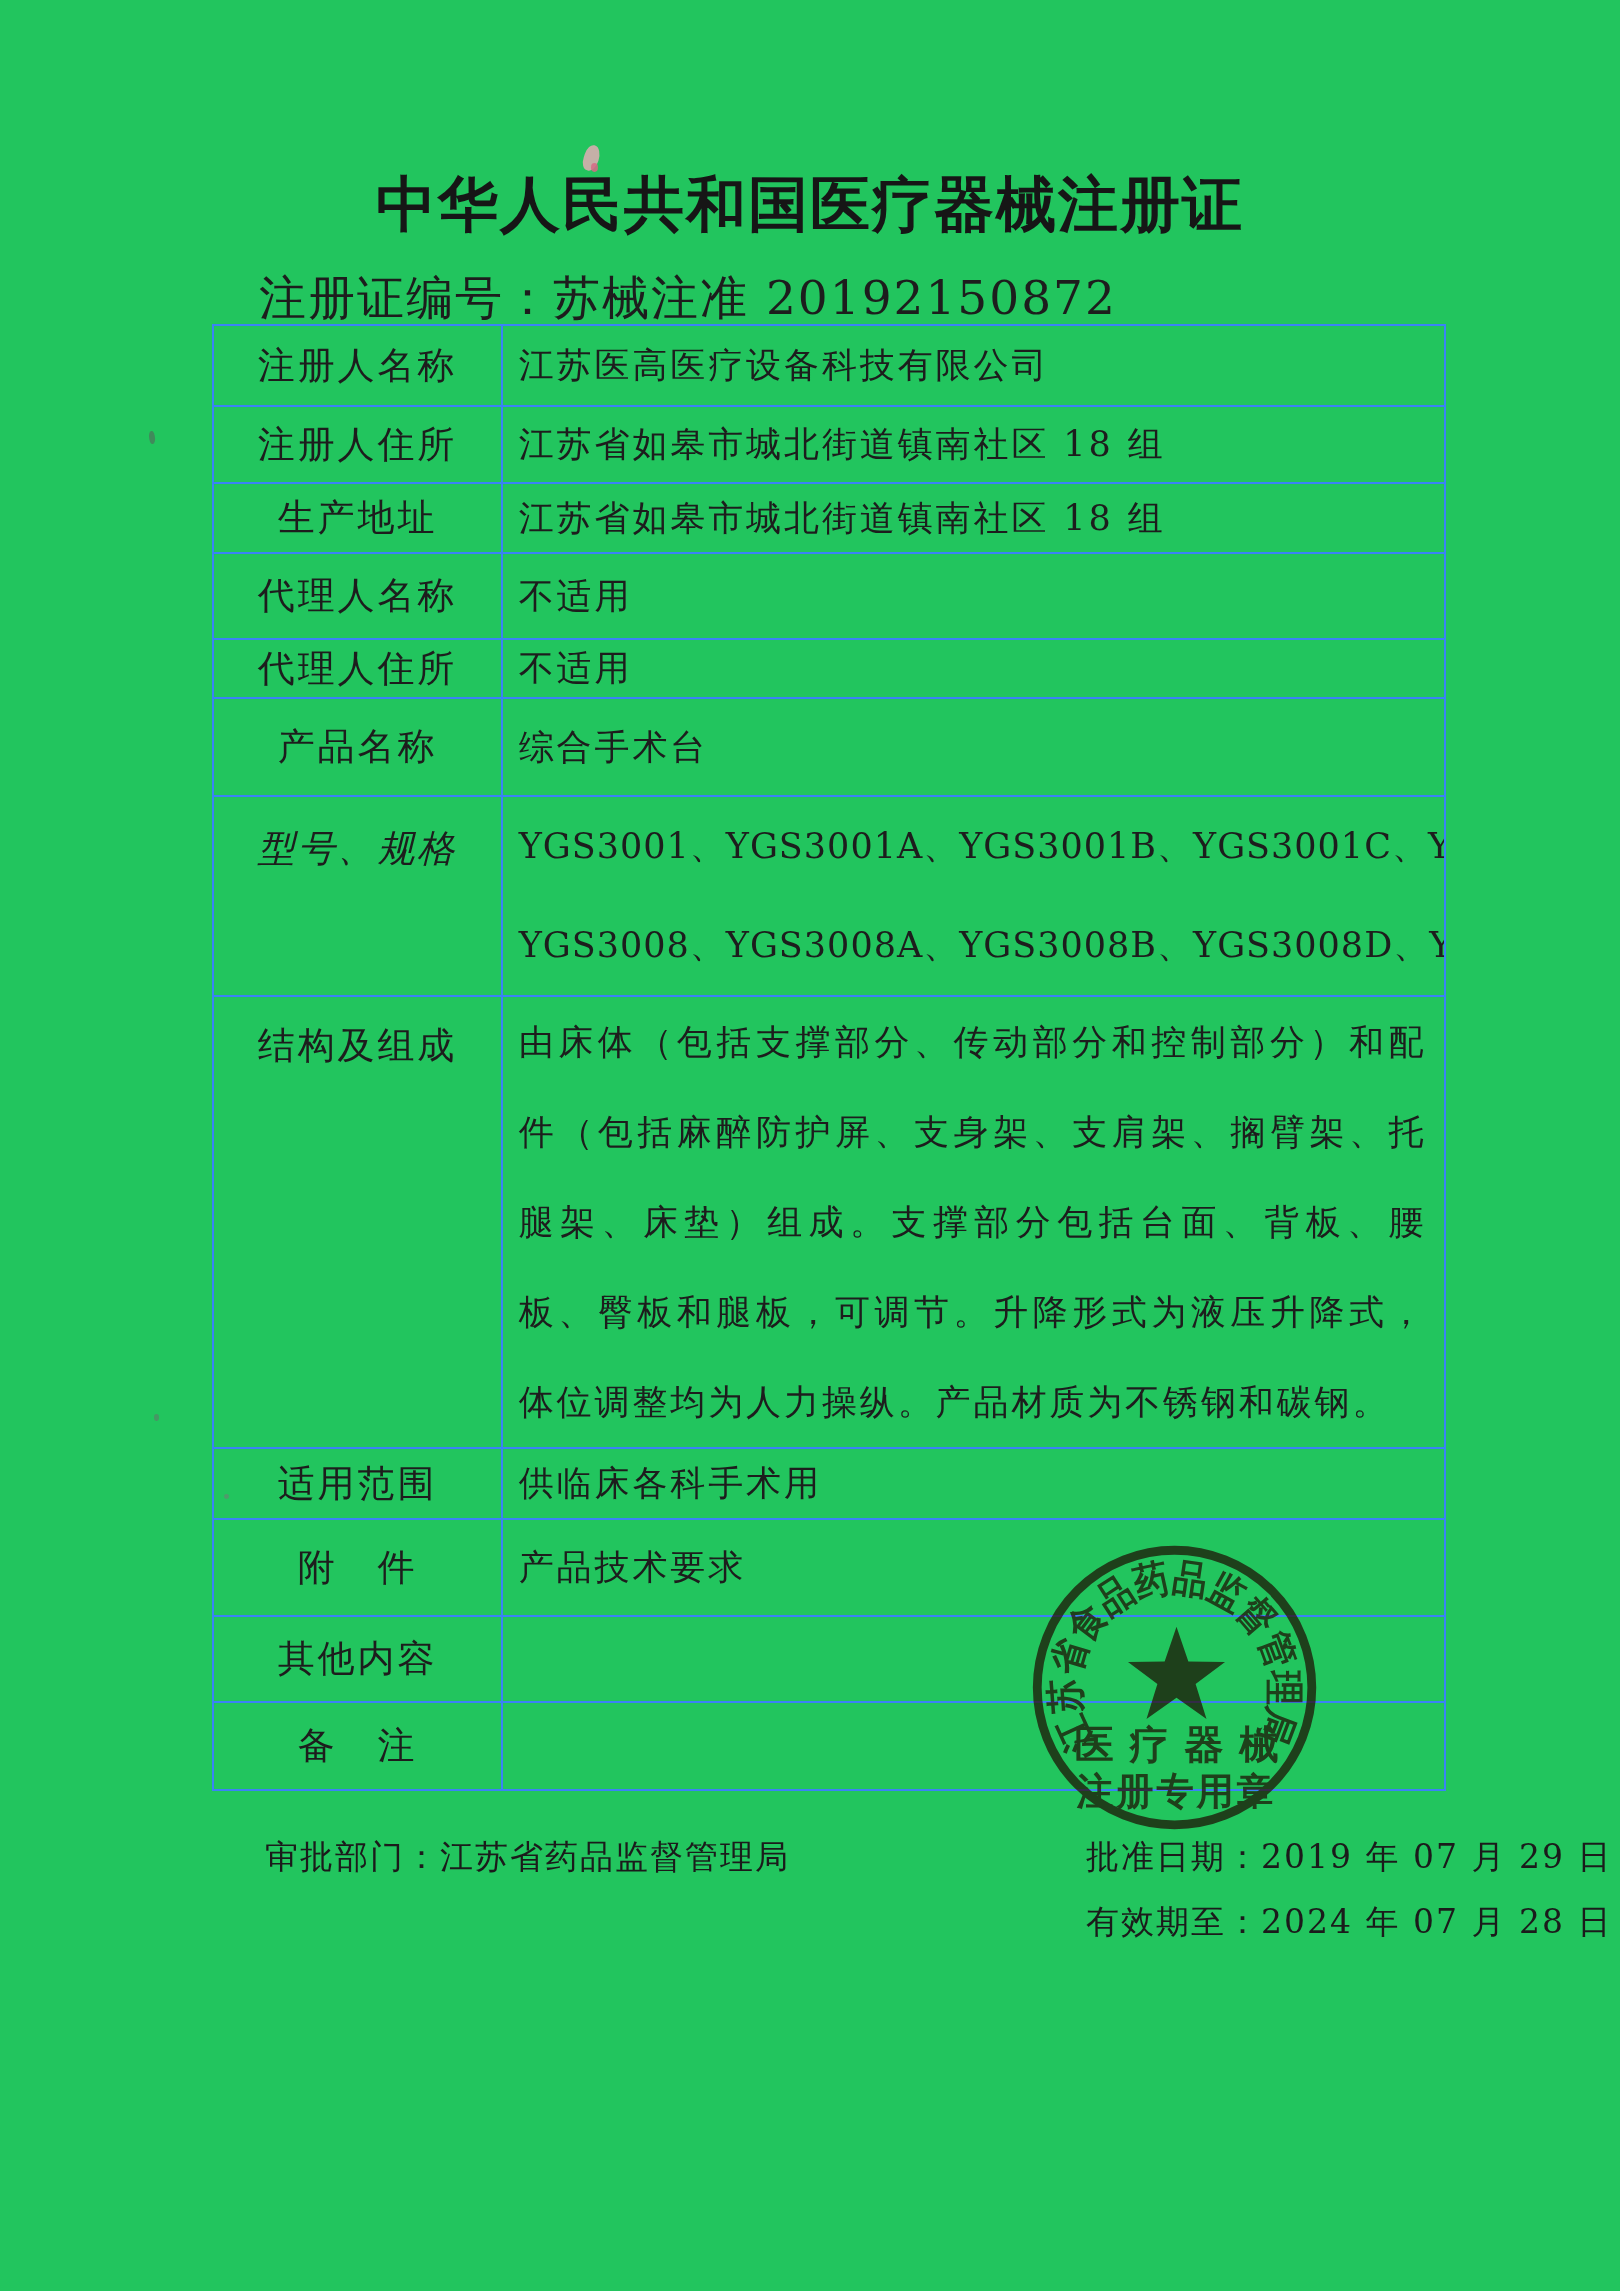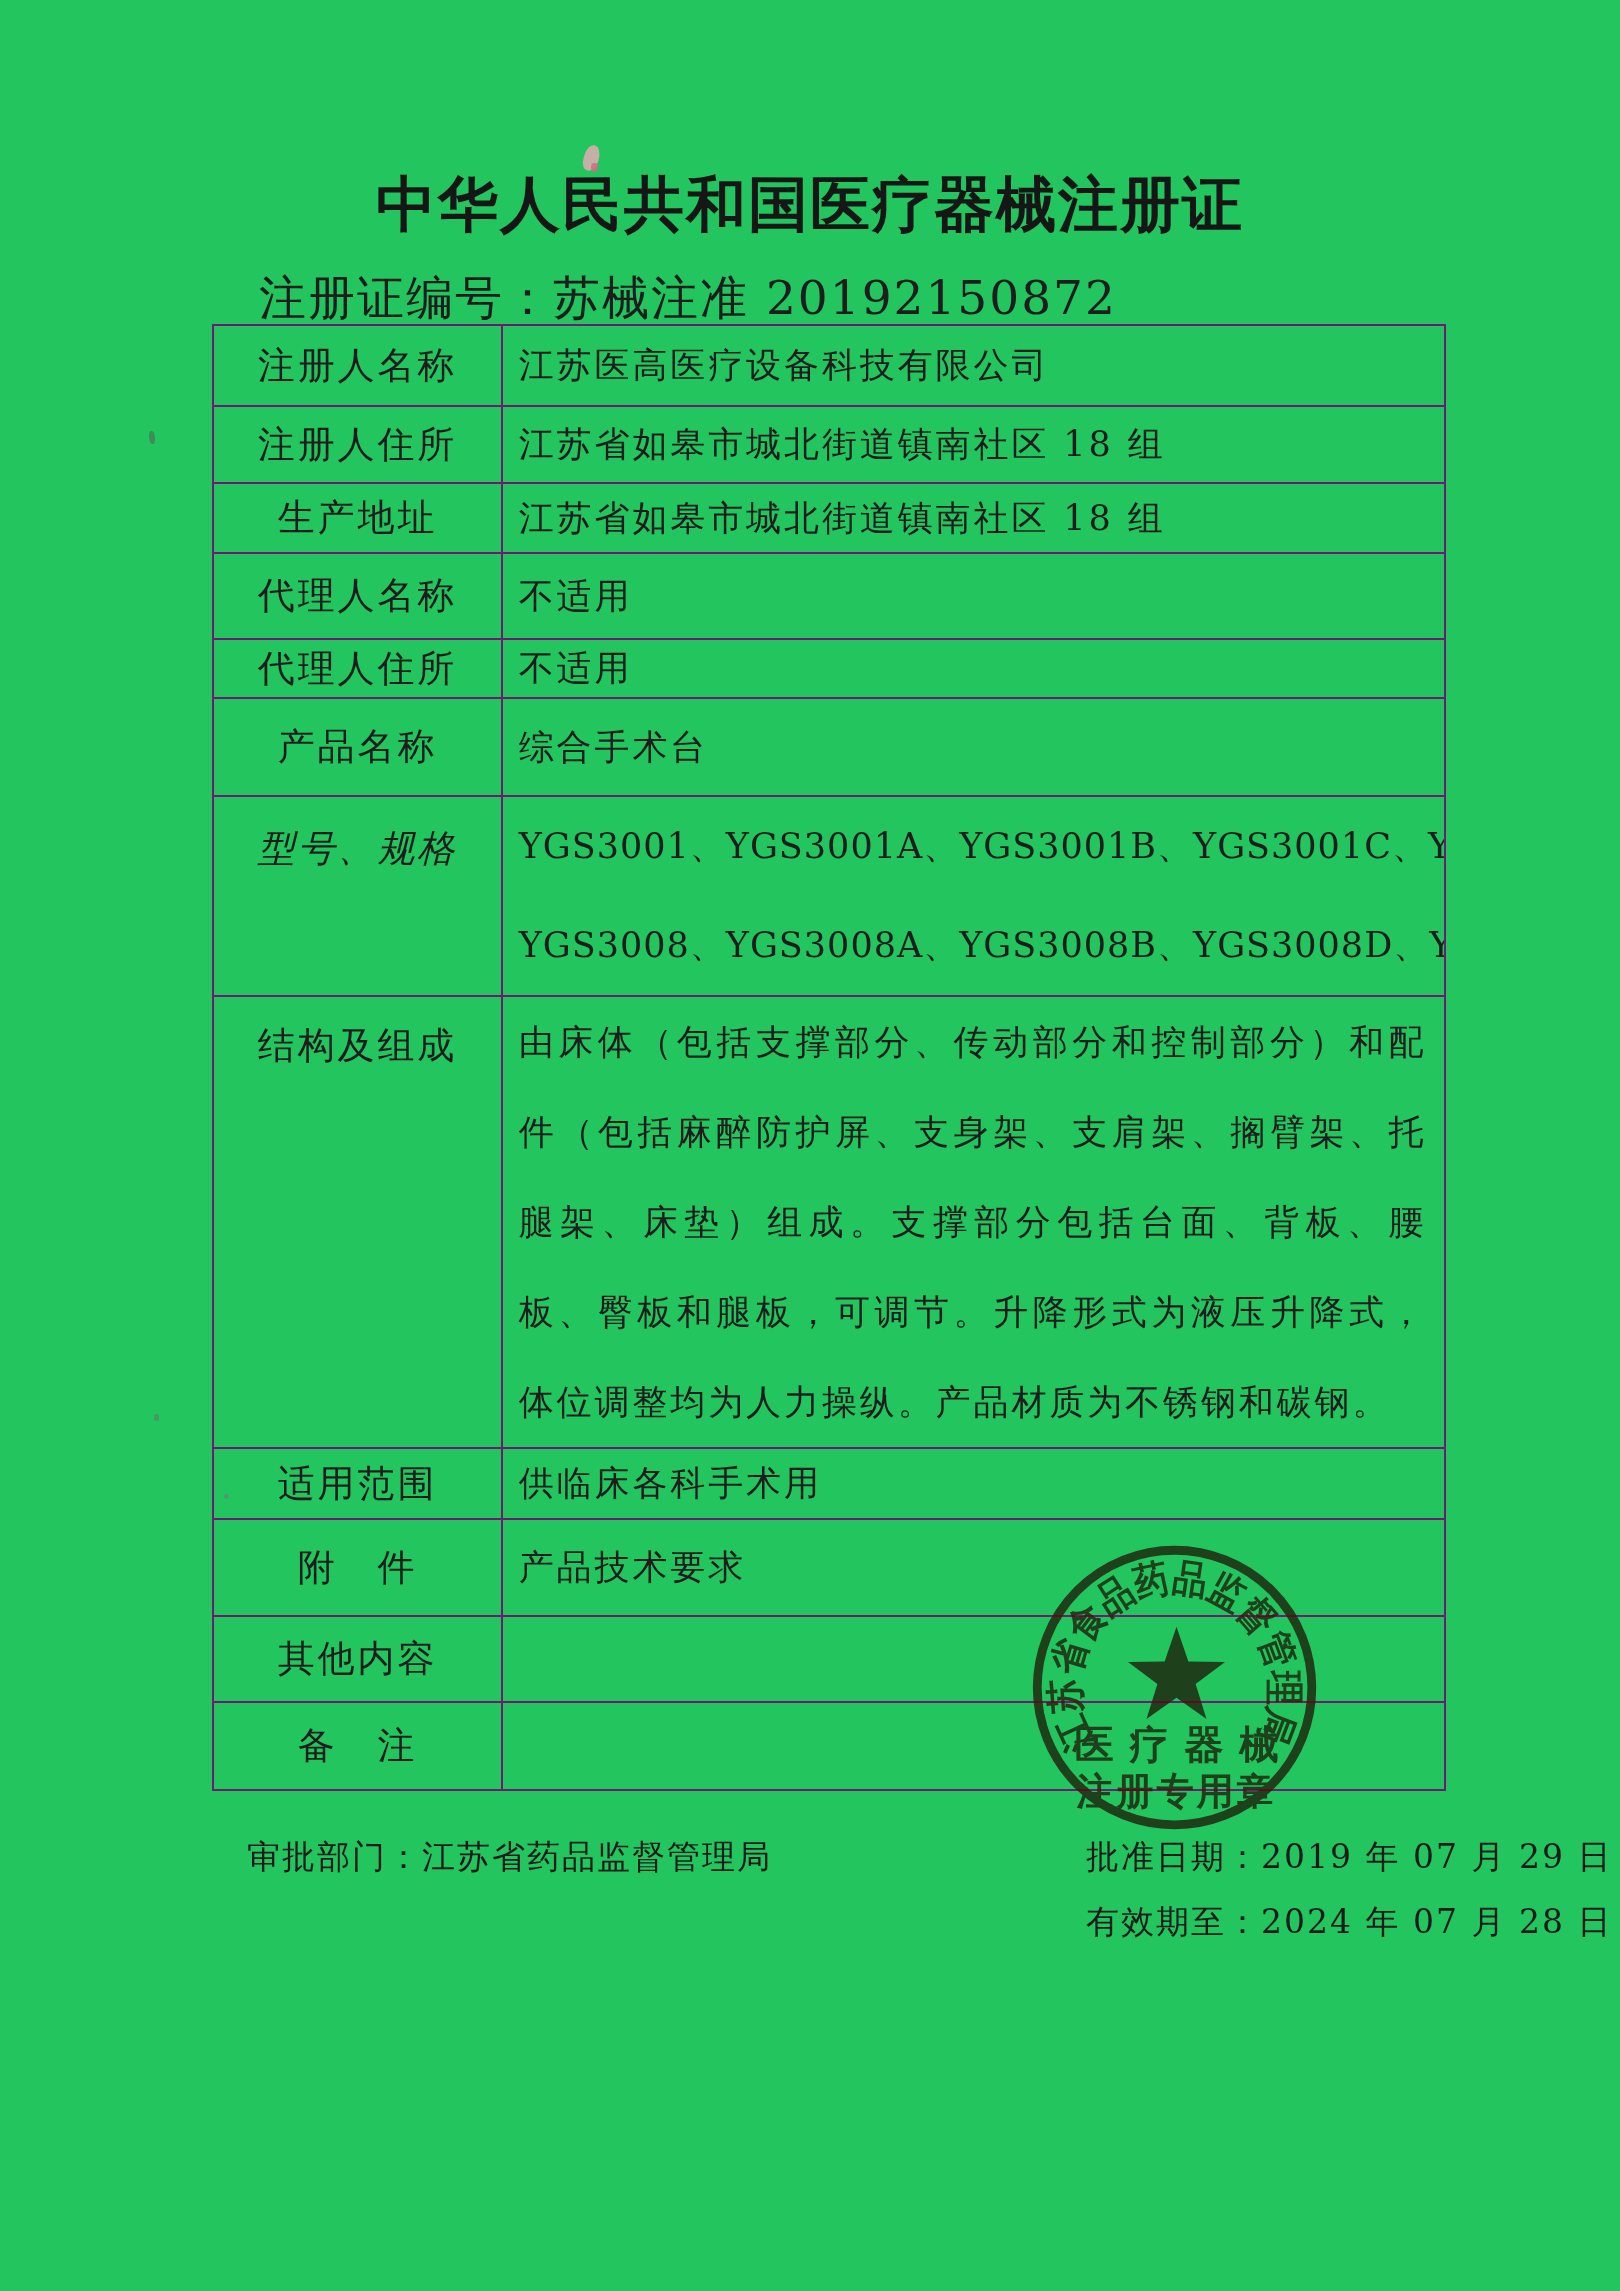--- a/index.html
+++ b/index.html
@@ -23,41 +23,41 @@
     position:absolute; left:259px; top:267px;
     font-size:47px; letter-spacing:2px; white-space:nowrap;
   }
 
   
   table.cert {
     position:absolute; left:212px; top:324px;
     width:1234px; border-collapse:collapse; table-layout:fixed;
     border:2.9px solid #2c2c2c;
   }
-  table.cert td { border:2px solid #701a75; overflow:hidden; }
+  table.cert td { border:2px solid #3b82f6; overflow:hidden; }
   td.lbl {
     width:285px; text-align:center; vertical-align:middle;
     font-size:37px; letter-spacing:2.9px; color:#1d1d1d;
   }
   td.val {
     vertical-align:middle; font-size:35px; letter-spacing:2.9px;
     padding:0 17.6px 0 15.7px; color:#1d1d1d;
   }
   .r0{height:81px}.r1{height:77px}.r2{height:70px}.r3{height:86px}
   .r4{height:59px}.r5{height:98px}.r6{height:197px}.r7{height:448px}
   .r8{height:71px}.r9{height:97px}.r10{height:86px}.r11{height:88px}
   .vtop { vertical-align:top !important; }
   .pt28 { padding-top:27.4px;font-style:italic; }
   .pt24 { padding-top:23.5px; }
   .model-line { line-height:99px; white-space:nowrap; letter-spacing:1px; }
   .paragraph  { line-height:90px; text-align:justify; letter-spacing:1px; }
 
   
   .foot { position:absolute; font-size:33px; letter-spacing:2px; white-space:nowrap; color:#1b1b1b; }
-  .foot-dept { left:247px; top:1835px;font-family:Liberation Serif, serif; }
+  .foot-dept { left:265px; top:1835px;font-family:Liberation Serif, serif; }
   .foot-date { left:1086px; top:1835px; }
   .foot-valid{ left:1086px; top:1900px; }
 
   
   .stamp {
     position:absolute; left:1000px; top:1514px;
     width:353px; height:353px;
     mix-blend-mode:multiply; opacity:.9;
     pointer-events:none;
   }

